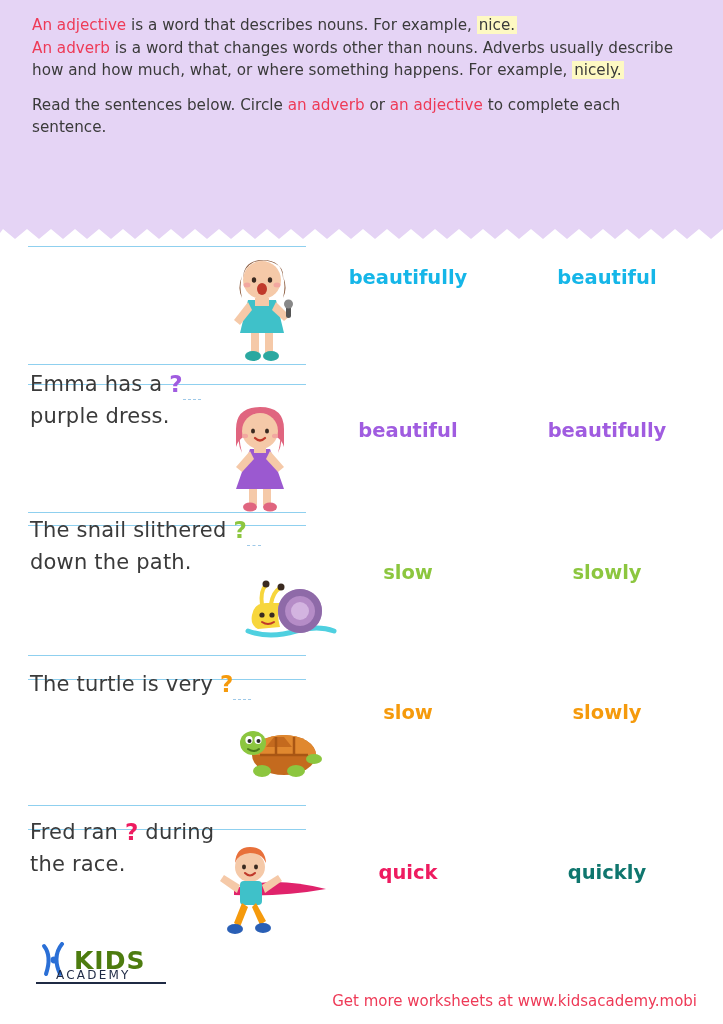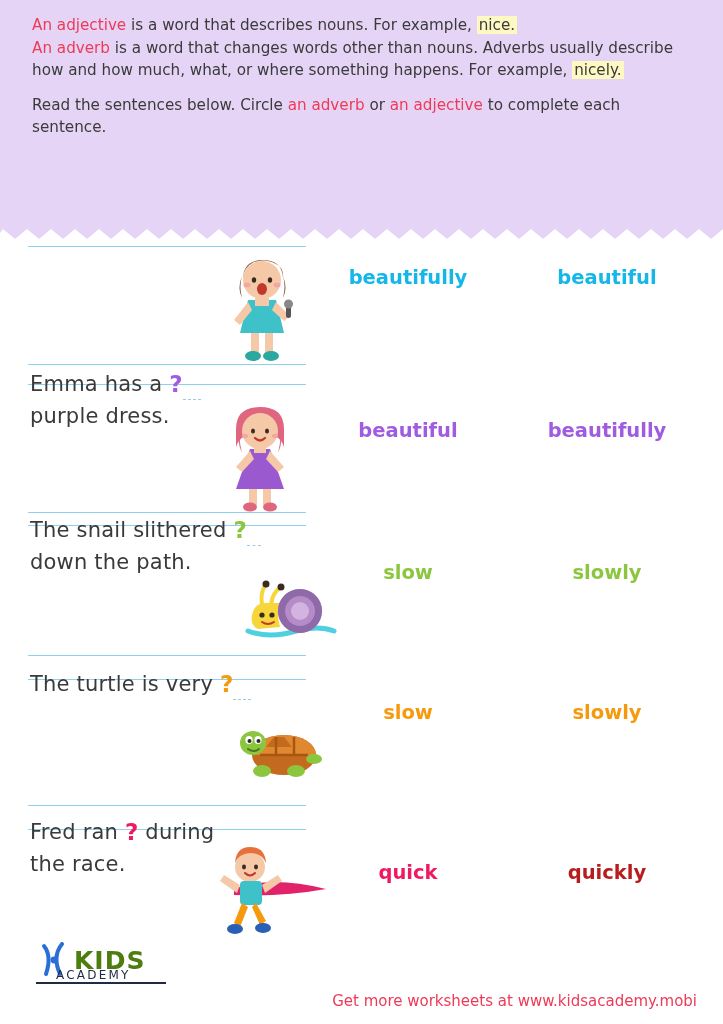--- a/index.html
+++ b/index.html
@@ -305,21 +305,21 @@
     </svg>
   </div>
 
   <div class="row" style="height:120px;">
     <div class="rule" style="top:16px;"></div>
     <div class="sentence" style="top:2px;">
       <span>Fred ran </span><span class="qmark" style="color:#ee1b60;">?</span><span> during</span><br>
       <span>the race.</span>
     </div>
     <div class="choice c1" style="top:48px;color:#ee1b60;">quick</div>
-    <div class="choice c2" style="top:48px;color:#b91c1c;">quickly</div>
+    <div class="choice c2" style="top:48px;color:#0f766e;">quickly</div>
 
     <svg class="art" style="left:190px; top:32px;" width="140" height="90" viewBox="0 0 140 90">
       <path d="M44 44 Q80 30 136 44 Q92 52 44 50 Z" fill="#e0236b"></path>
       <ellipse cx="60" cy="22" rx="15" ry="15" fill="#f5c9a8"></ellipse>
       <path d="M45 18 Q46 2 60 2 Q75 2 76 18 Q72 8 60 8 Q48 9 45 18 Z" fill="#e8703a"></path>
       <ellipse cx="54" cy="22" rx="2" ry="2.4" fill="#3a2a20"></ellipse>
       <ellipse cx="66" cy="22" rx="2" ry="2.4" fill="#3a2a20"></ellipse>
       <path d="M55 28 q5 5 10 0" stroke="#c0392b" stroke-width="2" fill="none" stroke-linecap="round"></path>
       <rect x="50" y="36" width="22" height="24" rx="4" fill="#3fc1c9"></rect>
       <path d="M50 40 L34 30 L30 36 L47 48 Z" fill="#f5c9a8"></path>

